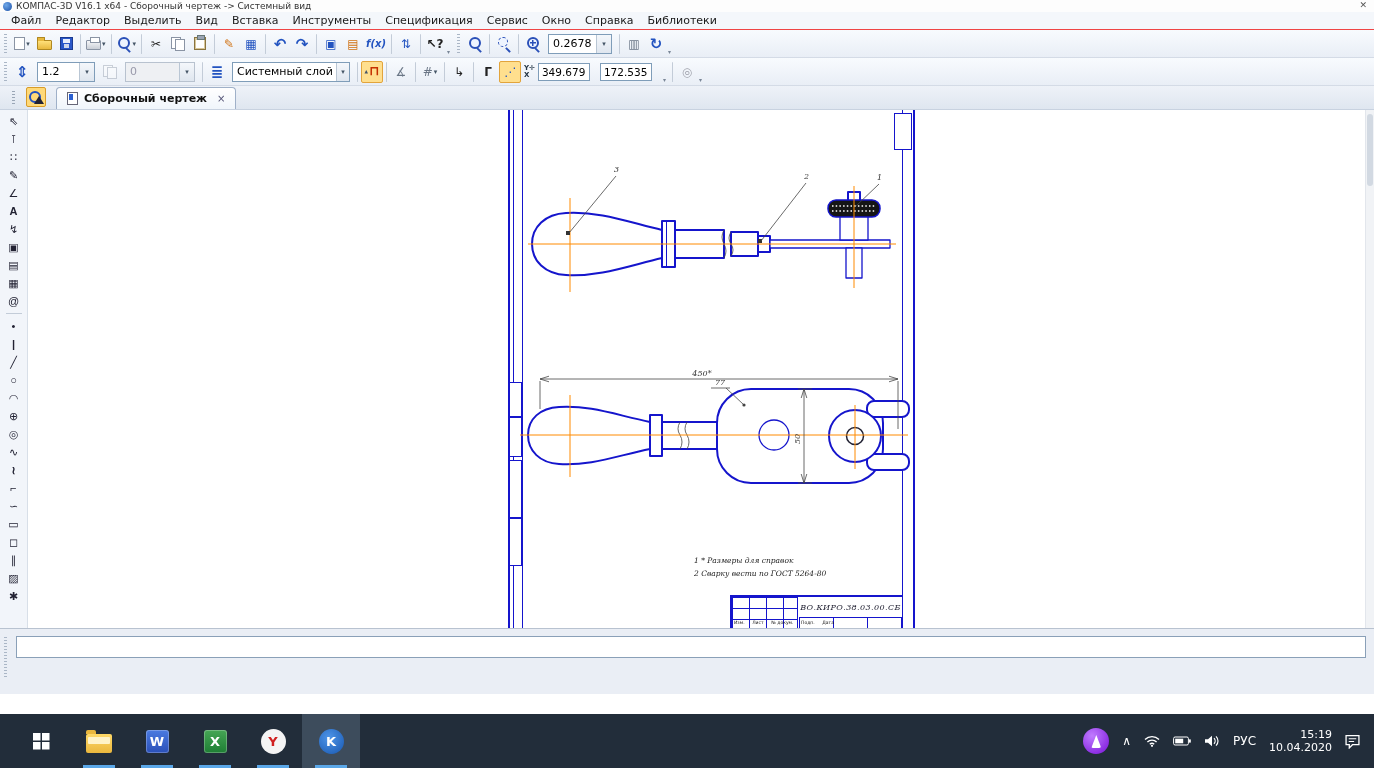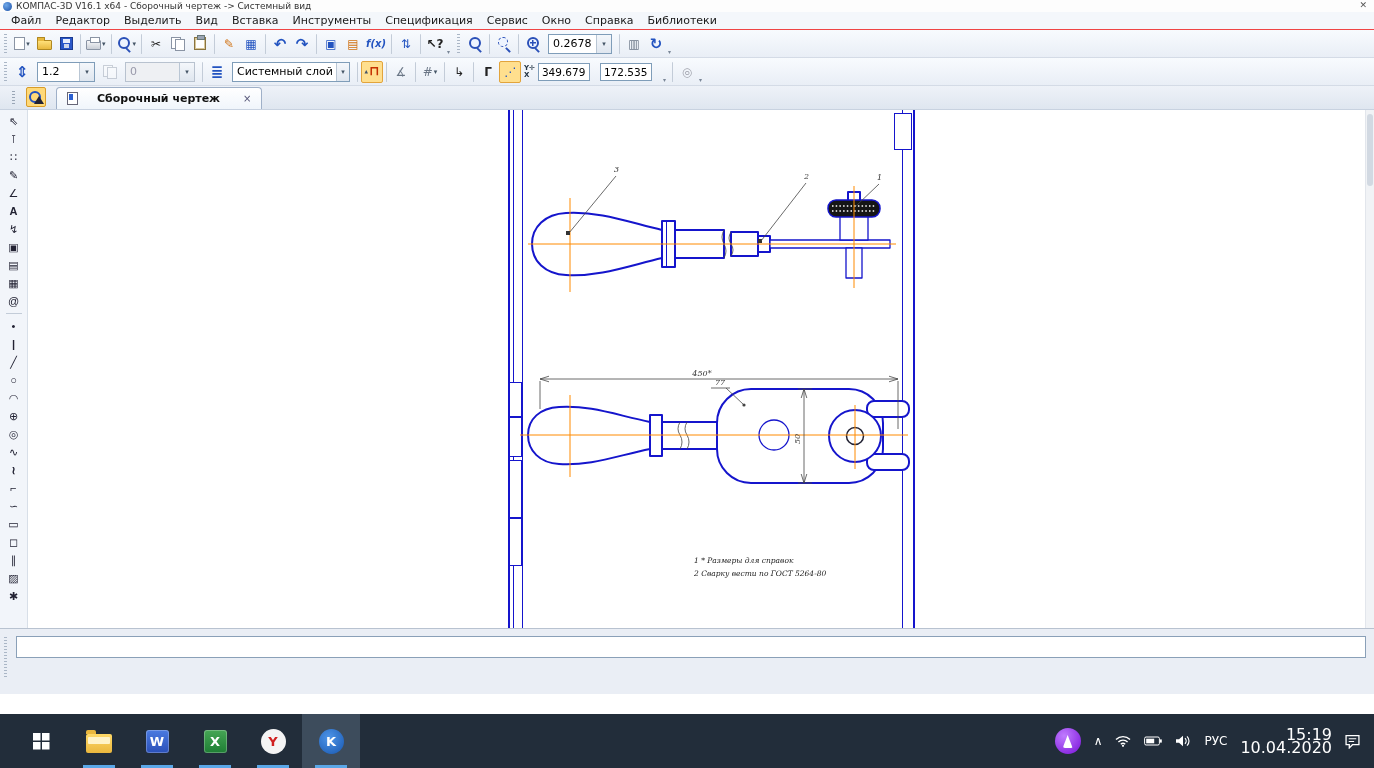--- a/index.html
+++ b/index.html
@@ -87,21 +87,21 @@
     display:flex; align-items:flex-end; }
   .panelgrip { width:26px; height:100%; display:flex; align-items:center; justify-content:center; }
   .panelgrip i { width:3px; height:14px; background:repeating-linear-gradient(#9aa6b6 0 1px,transparent 1px 3px); }
   .geom-btn { width:20px; height:20px; background:#ffd978; border:1px solid #d89c2a; border-radius:2px;
     margin:0 10px 2px 0; position:relative; flex:0 0 auto; }
   .geom-btn::before { content:""; position:absolute; left:2px; top:3px; width:8px; height:8px;
     border:2px solid #2050c0; border-radius:50%; }
   .geom-btn::after { content:""; position:absolute; right:1px; bottom:2px; width:0; height:0;
     border-left:5px solid transparent; border-right:5px solid transparent; border-bottom:8px solid #223; }
   .tab { height:22px; background:linear-gradient(#ffffff,#f0f5fb); border:1px solid #9fb0c8; border-bottom:none;
-    border-radius:4px 4px 0 0; display:flex; align-items:center; padding:0 10px; gap:19px;
+    border-radius:4px 4px 0 0; display:flex; align-items:center; padding:0 10px; gap:6px;
     font-weight:bold; font-size:11px; color:#111; }
   .gi-tabdoc { width:11px; height:13px; background:#fff; border:1px solid #667; }
   .gi-tabdoc::after { content:""; position:absolute; left:1px; top:1px; width:4px; height:6px; background:#2a5fd0; }
   .tab-close { font-size:10px; color:#557; font-weight:normal; margin-left:4px; }
 
   
   .main { position:absolute; top:110px; left:0; width:1374px; height:518px; background:#fff; overflow:hidden; }
   .lefttools { position:absolute; left:0; top:0; width:28px; height:100%; background:#f2f5fa;
     border-right:1px solid #d8dfe8; display:flex; flex-direction:column; align-items:center; padding-top:2px; }
   .ltbtn { width:22px; height:18px; font-size:11px; display:flex; align-items:center; justify-content:center;
@@ -173,21 +173,21 @@
   .circ .appg { width:25px; height:25px; border-radius:50%; text-align:center; font:bold 13px/25px "DejaVu Sans",sans-serif; }
   .yandex .appg { background:#f4f4f4; color:#d02020; }
   .kompas .appg { background:radial-gradient(circle at 40% 35%,#4f95e8,#1757b0); color:#fff; }
   .tb-tray { margin-left:auto; display:flex; align-items:center; gap:13px; padding-right:14px; }
   .alice { width:26px; height:26px; border-radius:50%; position:relative;
     background:radial-gradient(circle at 35% 30%,#c07bff,#8a2be2 75%); }
   .alice::after { content:""; position:absolute; left:8px; right:8px; top:7px; bottom:6px; background:#fff;
     clip-path:polygon(50% 0,100% 100%,0 100%); border-radius:2px; }
   .chev { font-size:12px; color:#fff; }
   .lang { font-size:12px; }
-  .clock { text-align:right; font-size:16px; line-height:13px; }
+  .clock { text-align:right; font-size:11px; line-height:13px; }
   .tray-ico { display:flex; align-items:center; }
 </style>
 </head>
 <body>
 
 <div class="app">
 
   <div class="titlebar">
     <span class="appico"></span>
     <span class="title-text">КОМПАС-3D V16.1 x64 - Сборочный чертеж -&gt; Системный вид</span>
@@ -594,20 +594,34 @@
             <line class="ldr" x1="199" y1="23" x2="218" y2="23"></line>
             <text class="dt" x="203" y="20">77</text>
           </g>
         </svg>
 
         <div class="notes">
           <div class="note">1 * Размеры для справок</div>
             <div class="note">2 Сварку вести по ГОСТ 5264-80</div>
         </div>
 
+        <div class="titleblock">
+          <div class="tb-grid"></div>
+          <div class="tb-desig">
+            <span>ВО.КИРО.38.03.00.СБ</span>
+          </div>
+          <div class="tb-sub"></div>
+          <div class="tb-headers">
+            <span class="tbh">Изм.</span>
+              <span class="tbh">Лист</span>
+              <span class="tbh">№ докум.</span>
+              <span class="tbh">Подп.</span>
+              <span class="tbh">Дата</span>
+          </div>
+        </div>
       </div>
       <div class="vscroll"></div>
     </div>
   </div>
 
   <div class="propbar">
     <span class="propgrip"></span>
     <input class="propinput" type="text" value="" style="">
   </div>
 

